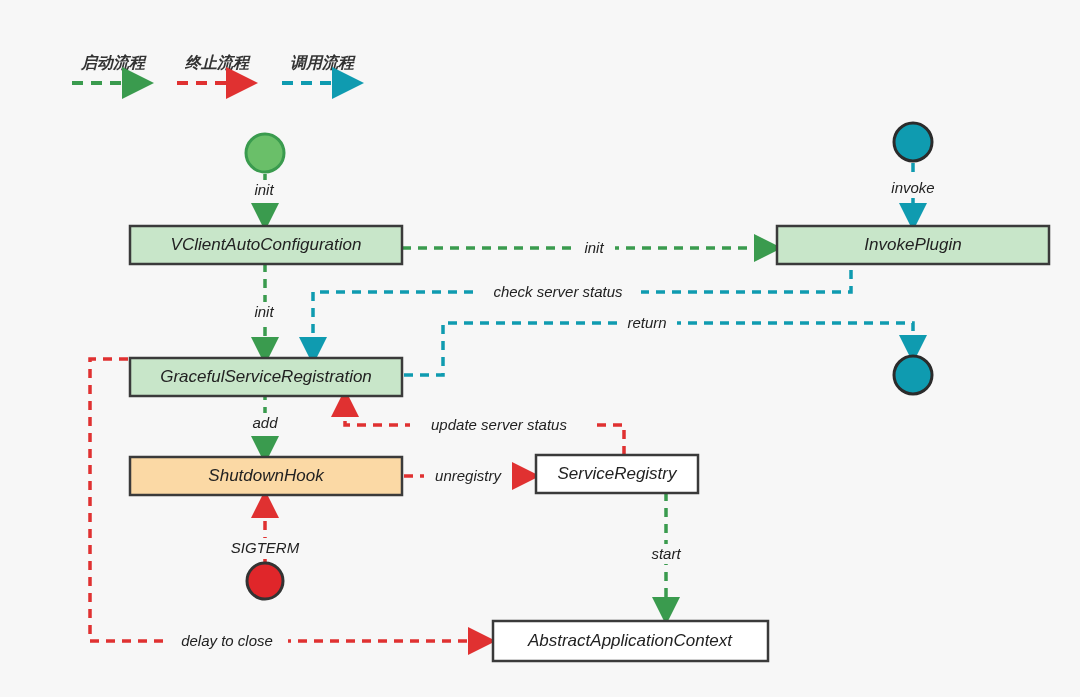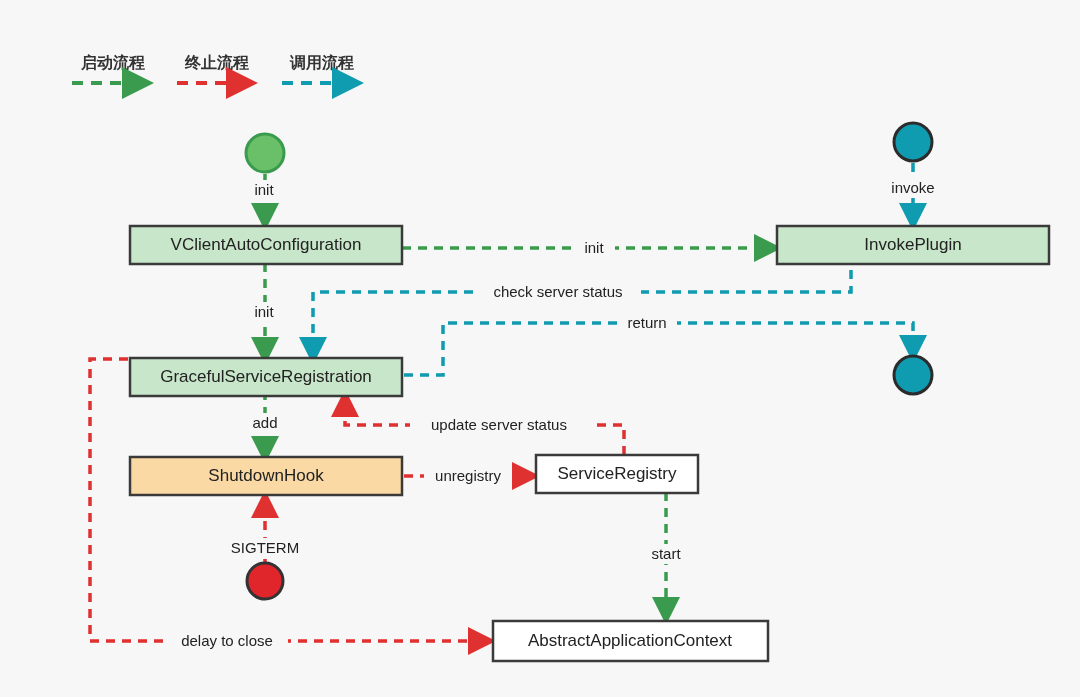--- a/index.html
+++ b/index.html
@@ -11,20 +11,21 @@
     width: 1080px;
     height: 697px;
     font-family: "Liberation Sans", sans-serif;
     overflow: hidden;
   }
   #diagram-root {
     position: relative;
     width: 936px;
     height: 697px;
     background: #f7f7f7;
+    font-style: italic;
   }
   svg.canvas {
     position: absolute;
     top: 0;
     left: 0;
     width: 1080px;
     height: 697px;
   }
   .node-label {
     font-family: "Liberation Sans", sans-serif;

